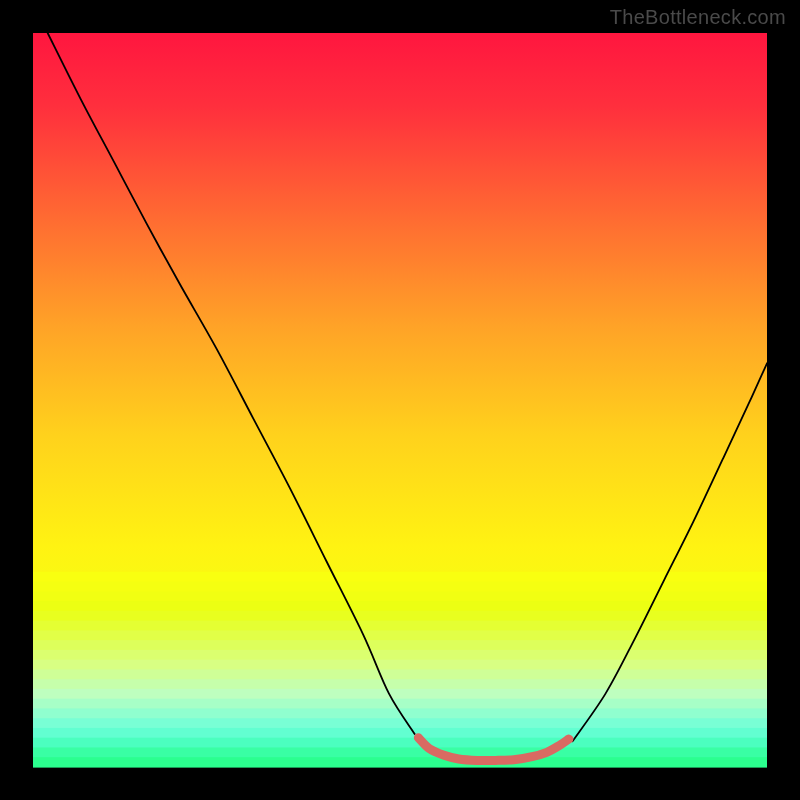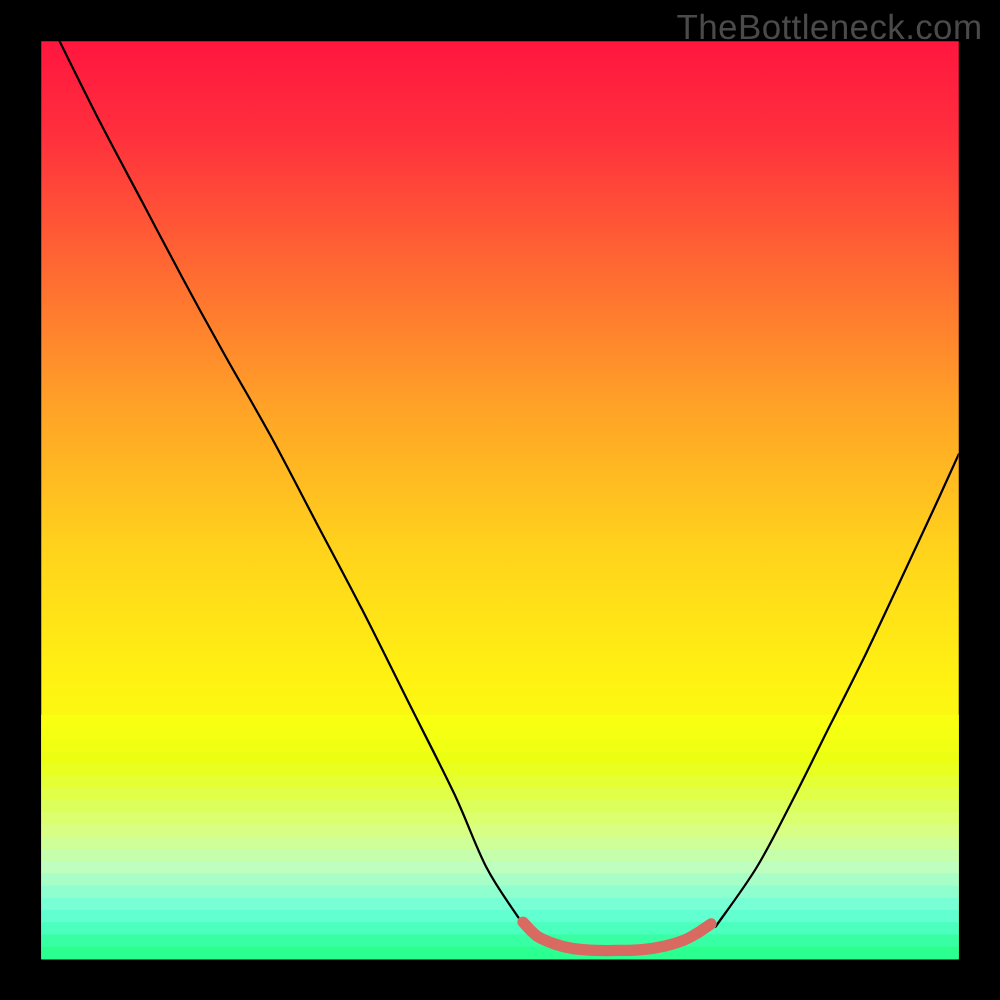--- a/index.html
+++ b/index.html
@@ -15,21 +15,21 @@
     position: relative;
     width: 800px;
     height: 800px;
     background: #000;
   }
   .watermark {
     position: absolute;
     top: 6px;
     right: 14px;
     color: #4a4a4a;
-    font-size: 28px;
+    font-size: 20px;
     font-weight: 500;
     letter-spacing: 0.3px;
     z-index: 10;
   }
   svg {
     display: block;
   }
 </style>
 </head>
 <body>

